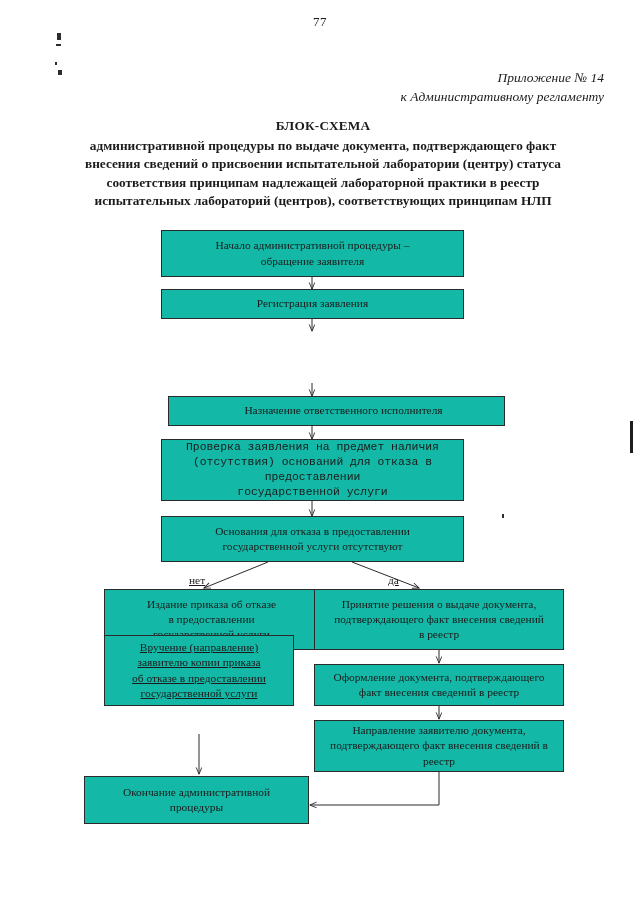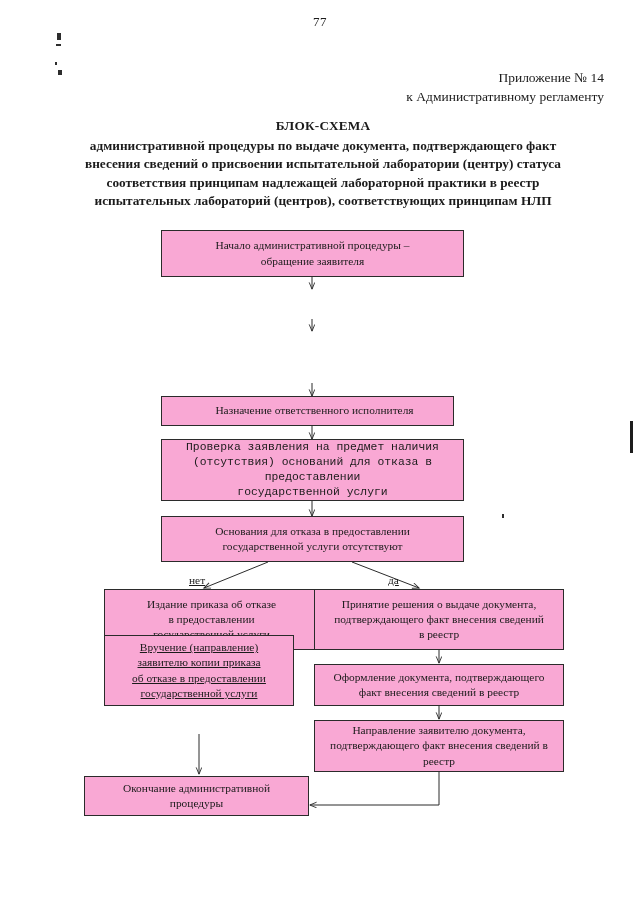--- a/index.html
+++ b/index.html
@@ -35,21 +35,21 @@
 
   .appendix {
     position: absolute;
     right: 36px;
     top: 68px;
     width: 360px;
     text-align: right;
     font-size: 13.5px;
     line-height: 19px;
   }
-  .appendix div { white-space: nowrap; }
+  .appendix div { white-space: nowrap; font-style: italic; }
 
   .doc-title {
     position: absolute;
     left: 48px;
     right: 42px;
     top: 117px;
     text-align: center;
     font-weight: bold;
     font-size: 13.3px;
     line-height: 18.6px;
@@ -61,21 +61,21 @@
   }
   .doc-title .subline { display: block; }
 
   
   .chart { position: absolute; left: 0; top: 0; width: 640px; height: 905px; }
 
   .node {
     position: absolute;
     box-sizing: border-box;
     border: 1px solid #2b2b2b;
-    background: #f9a8d4;
+    background: #14b8a6;
     display: flex;
     align-items: center;
     justify-content: center;
     text-align: center;
     font-size: 11.4px;
     line-height: 15.2px;
     padding: 2px 6px;
   }
   .node span { display: block; }
 
@@ -158,23 +158,28 @@
       </g>
     </svg>
 
     <div class="node" style="left:161px; top:230px; width:303px; height:47px;">
       <span>
         <span>Начало административной процедуры –</span>
         <span>обращение заявителя</span>
       </span>
     </div>
 
-
-
-    <div class="node" style="left:161px; top:396px; width:293px; height:30px;padding-left:20px;">
+    <div class="node" style="left:161px; top:289px; width:303px; height:30px;">
+      <span>
+        <span>Регистрация заявления</span>
+      </span>
+    </div>
+
+
+    <div class="node" style="left:168px; top:396px; width:337px; height:30px;padding-left:20px;">
       <span>
         <span>Назначение ответственного исполнителя</span>
       </span>
     </div>
 
     <div class="node" style="left:161px; top:439px; width:303px; height:62px;font-family:Liberation Mono, monospace;">
       <span>
         <span>Проверка заявления на предмет наличия</span>
         <span>(отсутствия) оснований для отказа в предоставлении</span>
         <span>государственной услуги</span>
@@ -224,21 +229,21 @@
     </div>
 
     <div class="node" style="left:314px; top:720px; width:250px; height:52px;">
       <span>
         <span>Направление заявителю документа,</span>
         <span>подтверждающего факт внесения сведений в</span>
         <span>реестр</span>
       </span>
     </div>
 
-    <div class="node" style="left:84px; top:776px; width:225px; height:40px;">
+    <div class="node" style="left:84px; top:776px; width:225px; height:48px;">
       <span>
         <span>Окончание административной</span>
         <span>процедуры</span>
       </span>
     </div>
 
   </div>
 
   <div class="speck" style="left:57px; top:33px; width:4px; height:7px;"></div>
   <div class="speck" style="left:56px; top:44px; width:5px; height:2px;"></div>

